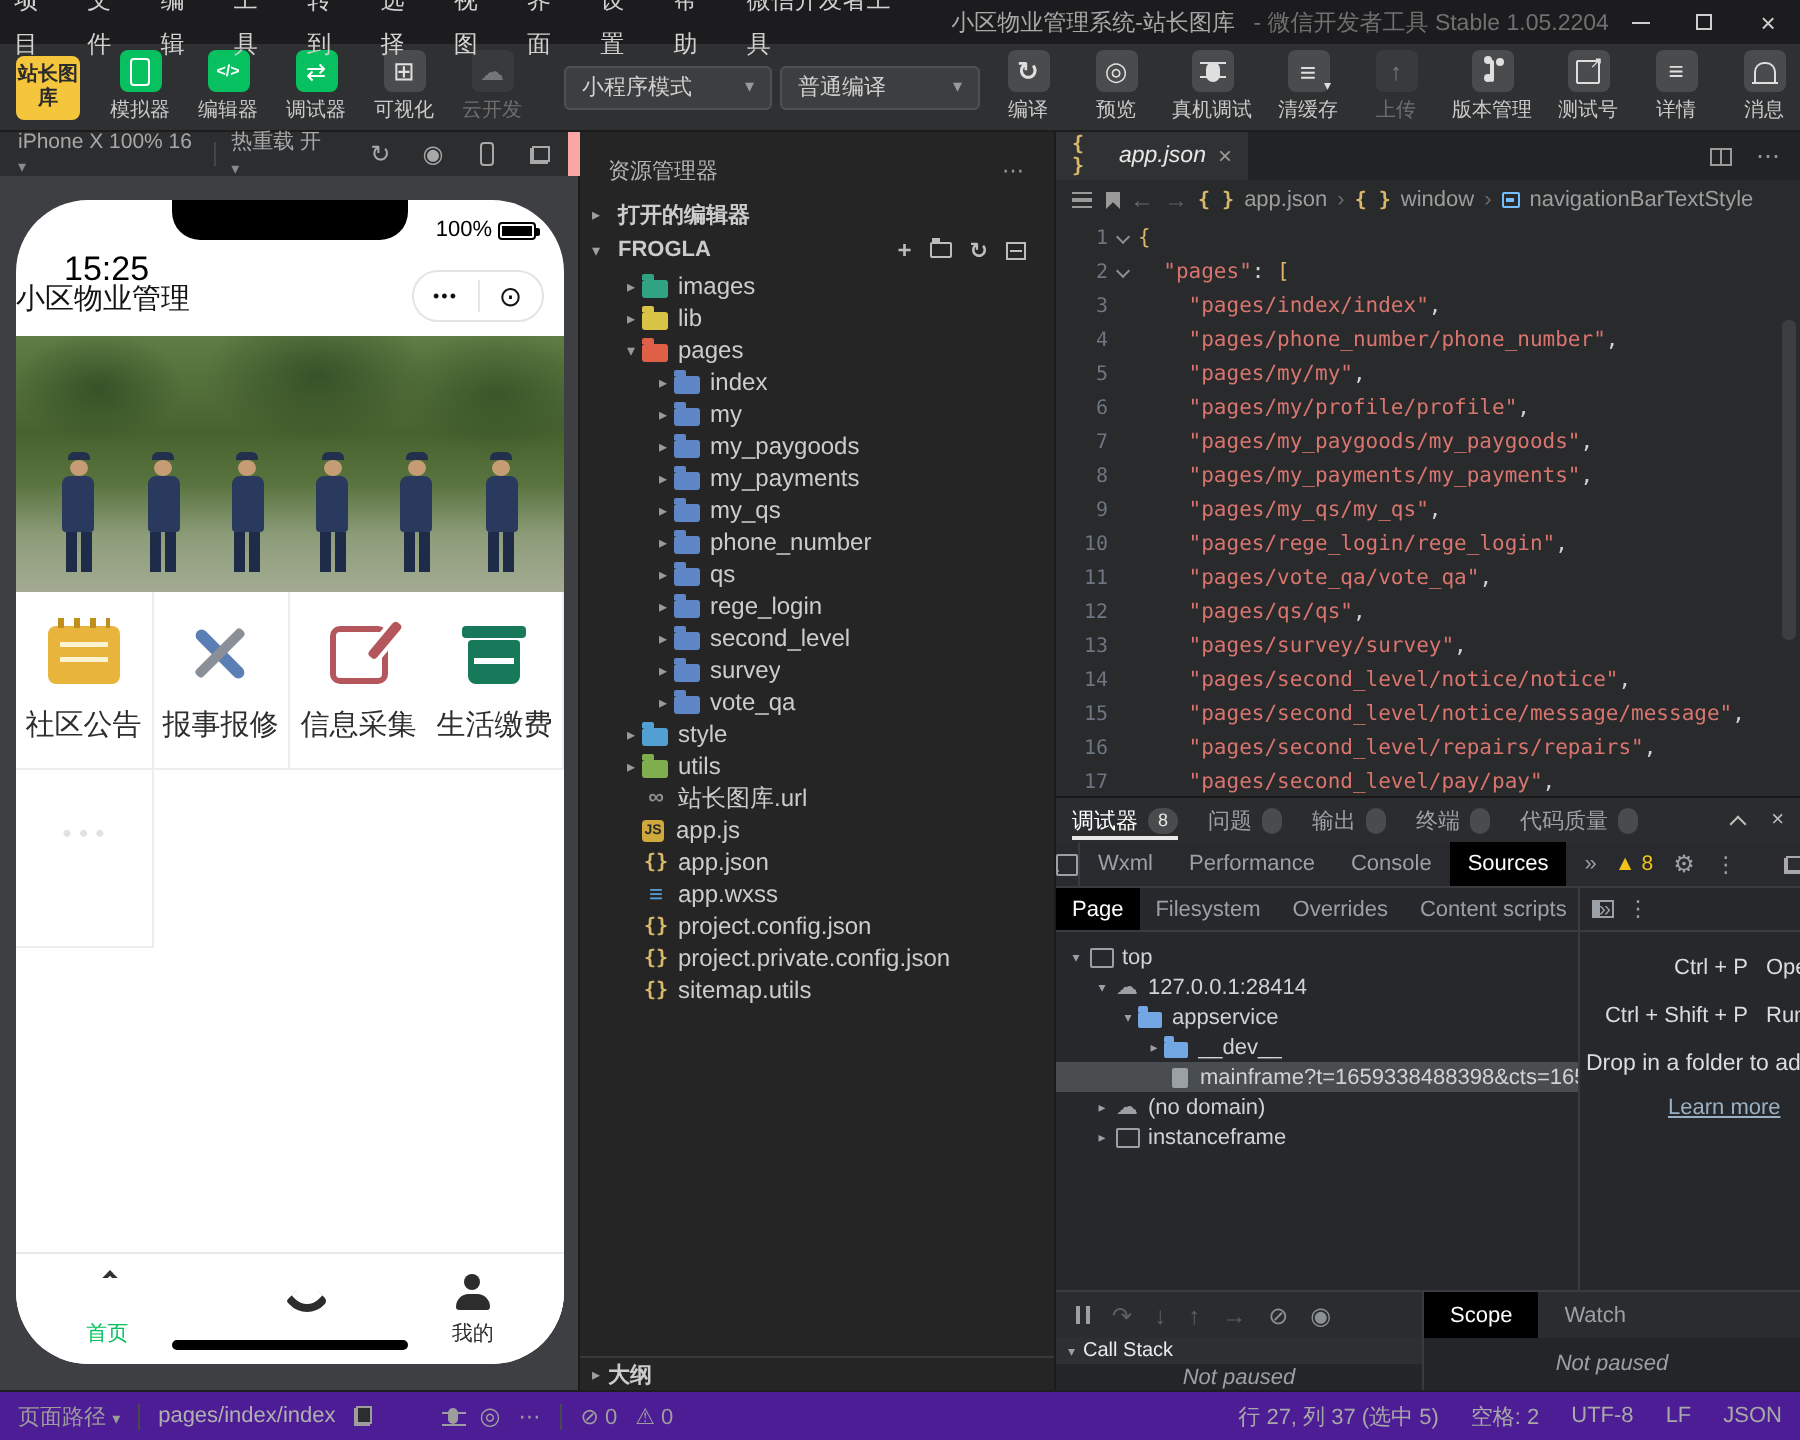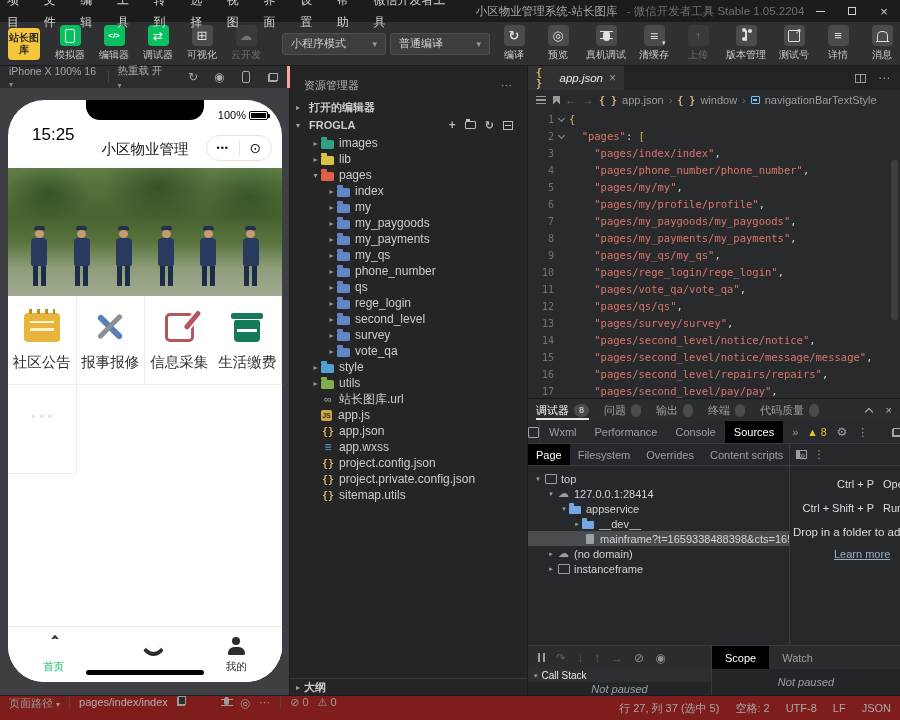--- a/index.html
+++ b/index.html
@@ -45,37 +45,37 @@
   .ic.testid::before{content:"";display:block;width:10px;height:10px;border:1.3px solid #dfdfdf;border-radius:1px}
   .ic.testid::after{content:"↗";position:absolute;font-size:8px;right:3px;top:2px}
   .ic.bars::before{content:"≡";font-size:13px}
   .ic.bell::before{content:"";display:block;width:9px;height:9px;border:1.4px solid #dfdfdf;border-bottom:none;border-radius:5px 5px 0 0}
   .ic.bell::after{content:"";position:absolute;left:4px;bottom:4px;width:13px;height:1.4px;background:#dfdfdf}
   .dd{height:22px;background:#3d3e40;border:1px solid #505154;border-radius:3px;display:flex;align-items:center;justify-content:space-between;padding:0 8px;color:#d0d0d0;font-size:11px;margin:0 2px;flex:none;cursor:default}
   .dd .caret{color:#9a9a9a;font-size:9px;margin-left:8px}
   .tb-spacer{flex:1}
 
   
-  .simbar{position:absolute;top:66px;left:0;width:290px;height:22px;background:#2c2d2f;border-right:3px solid #fca5a5;display:flex;align-items:center;padding:0 9px;color:#a8a8a8;font-size:10.5px;gap:4px}
+  .simbar{position:absolute;top:66px;left:0;width:290px;height:22px;background:#2c2d2f;border-right:6px solid #fca5a5;display:flex;align-items:center;padding:0 9px;color:#a8a8a8;font-size:10.5px;gap:4px}
   .simbar .caret{font-size:8px;color:#8a8a8a}
   .simbar .sep{width:1px;height:12px;background:#454545;margin:0 4px}
   .sim-ic{color:#a8a8a8;font-size:12px;margin-left:12px}
   .ic-phoneframe{display:inline-block;width:8px;height:12px;border:1.3px solid #a8a8a8;border-radius:2px;margin-left:14px}
   .ic-popout{position:relative;display:inline-block;width:10px;height:9px;margin-left:14px}
   .ic-popout::before{content:"";position:absolute;left:0;bottom:0;width:7px;height:6px;border:1.2px solid #a8a8a8}
   .ic-popout::after{content:"";position:absolute;right:0;top:0;width:7px;height:6px;border:1.2px solid #a8a8a8;background:#2c2d2f}
   .simbody{position:absolute;top:88px;left:0;width:290px;height:607px;background:#3e3f42;border-right:1px solid #1b1b1b}
   .phone{position:absolute;left:8px;top:12px;width:274px;height:582px;background:#fff;border-radius:36px;overflow:hidden}
   .p-status{position:relative;height:30px}
   .p-time{position:absolute;left:24px;top:25px;font-size:17px;color:#000}
   .notch{position:absolute;left:50%;transform:translateX(-50%);top:0;width:118px;height:20px;background:#000;border-radius:0 0 14px 14px}
   .p-batt{position:absolute;right:14px;top:9px;display:flex;align-items:center;gap:3px;font-size:11px;color:#000}
   .batt{position:relative;width:19px;height:9px;border:1px solid #000;border-radius:2px;background:#000;background-clip:content-box;padding:1px}
   .batt::after{content:"";position:absolute;right:-3px;top:2px;width:2px;height:4px;background:#000;border-radius:0 1px 1px 0}
-  .p-nav{position:relative;height:38px;display:flex;align-items:center;justify-content:center;font-size:14.5px;color:#141414}
+  .p-nav{position:relative;height:38px;display:flex;align-items:center;font-size:14.5px;color:#141414}
   .capsule{position:absolute;right:10px;top:5px;width:66px;height:26px;border:1px solid #e4e4e4;border-radius:14px;display:flex;align-items:center;background:#fff}
   .capsule .half{flex:1;display:flex;align-items:center;justify-content:center;color:#111}
   .capsule .divider{width:1px;height:16px;background:#e6e6e6}
   .cap-dots{font-size:9px;letter-spacing:1px}
   .cap-target{font-size:14px}
   .p-photo{position:relative;height:128px;background:
     radial-gradient(60px 40px at 15% 20%, rgba(30,60,25,.55), transparent 70%),
     radial-gradient(80px 50px at 55% 15%, rgba(25,50,20,.5), transparent 70%),
     radial-gradient(70px 45px at 88% 22%, rgba(35,65,28,.5), transparent 70%),
     linear-gradient(180deg,#5f7d45 0%,#48622f 38%,#5a7440 58%,#8d9c79 78%,#a3ab93 100%)}
@@ -238,21 +238,21 @@
   .scope-tab{padding:0 13px;display:flex;align-items:center}
   .scope-tab.active{background:#000;color:#fff}
   .row-b{flex:1;display:flex}
   .cs{width:184px;display:flex;flex-direction:column;border-right:1px solid #3a3b3e}
   .cs-h{height:13px;background:#2e2f32;display:flex;align-items:center;gap:4px;padding:0 6px;font-size:10px;color:#e8eaed}
   .cs-h .arr{font-size:7px;color:#9aa0a6}
   .np{flex:1;display:flex;align-items:center;justify-content:center;font-style:italic;font-size:11px;color:#9aa0a6;background:#242528}
   .sw{flex:1;display:flex;align-items:center;justify-content:center;font-style:italic;font-size:11px;color:#9aa0a6;background:#242528}
 
   
-  .statusbar{position:absolute;left:0;right:0;bottom:0;height:25px;background:#7f1d1d;border-top:1px solid #1e1e1f;display:flex;font-size:11px;color:#9d9d9d;padding:0 9px;gap:9px;z-index:9}
+  .statusbar{position:absolute;left:0;right:0;bottom:0;height:25px;background:#4c1d95;border-top:1px solid #1e1e1f;display:flex;align-items:center;font-size:11px;color:#9d9d9d;padding:0 9px;gap:9px;z-index:9}
   .statusbar .caret{font-size:8px}
   .statusbar .sep{width:1px;height:13px;background:#48494b}
   .sb-path{color:#b0b0b0}
   .ic-copy{display:inline-block;width:9px;height:10px;position:relative}
   .ic-copy::before{content:"";position:absolute;left:0;bottom:0;width:6px;height:7px;border:1.1px solid #9d9d9d}
   .ic-copy::after{content:"";position:absolute;right:0;top:0;width:6px;height:7px;border:1.1px solid #9d9d9d;background:#2c2d2f}
   .sb-bug{position:relative;display:inline-block;width:8px;height:11px;margin-left:28px}
   .sb-bug::before{content:"";position:absolute;left:1.5px;top:1px;width:5px;height:8px;background:#9d9d9d;border-radius:3px}
   .sb-bug::after{content:"";position:absolute;left:-2px;top:3px;width:12px;height:5px;border-top:1px solid #9d9d9d;border-bottom:1px solid #9d9d9d}
   .sb-eye{font-size:12px}

